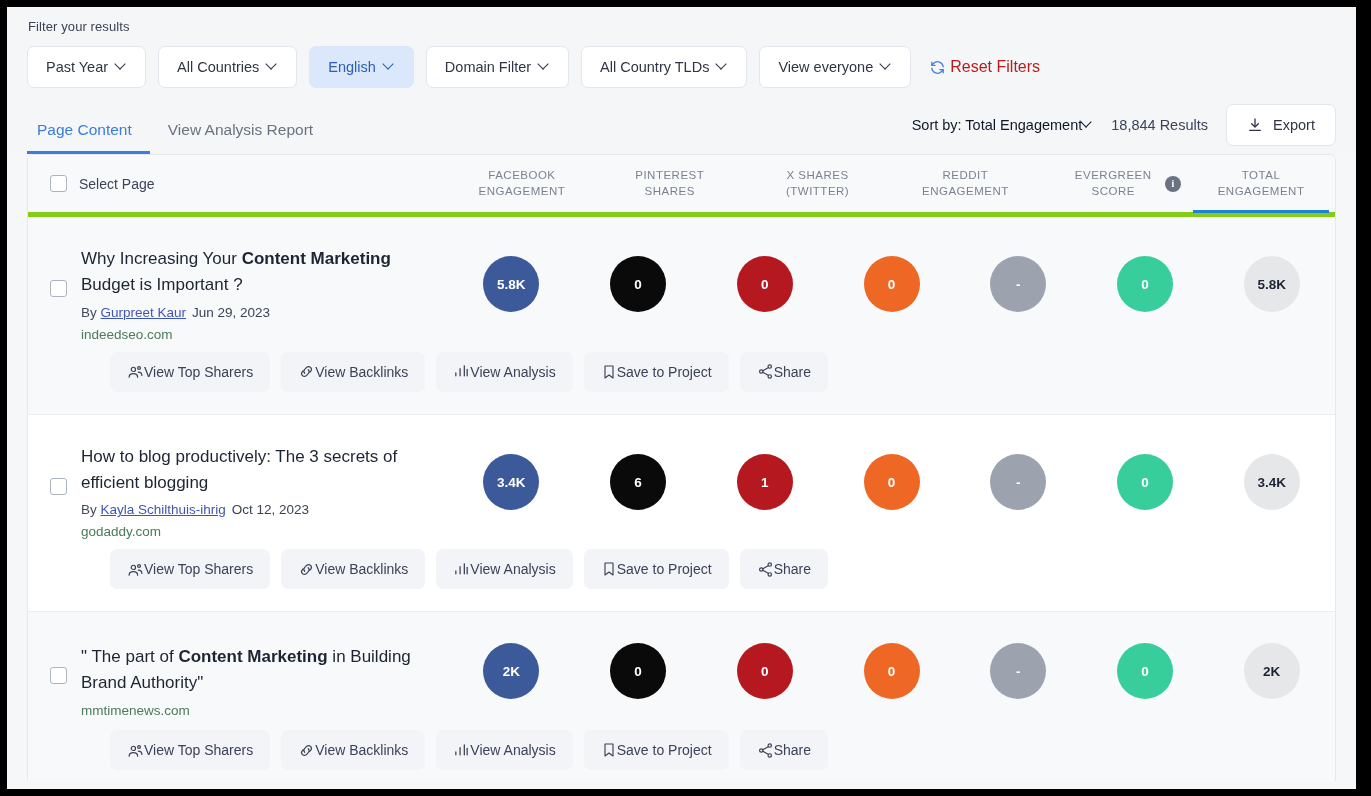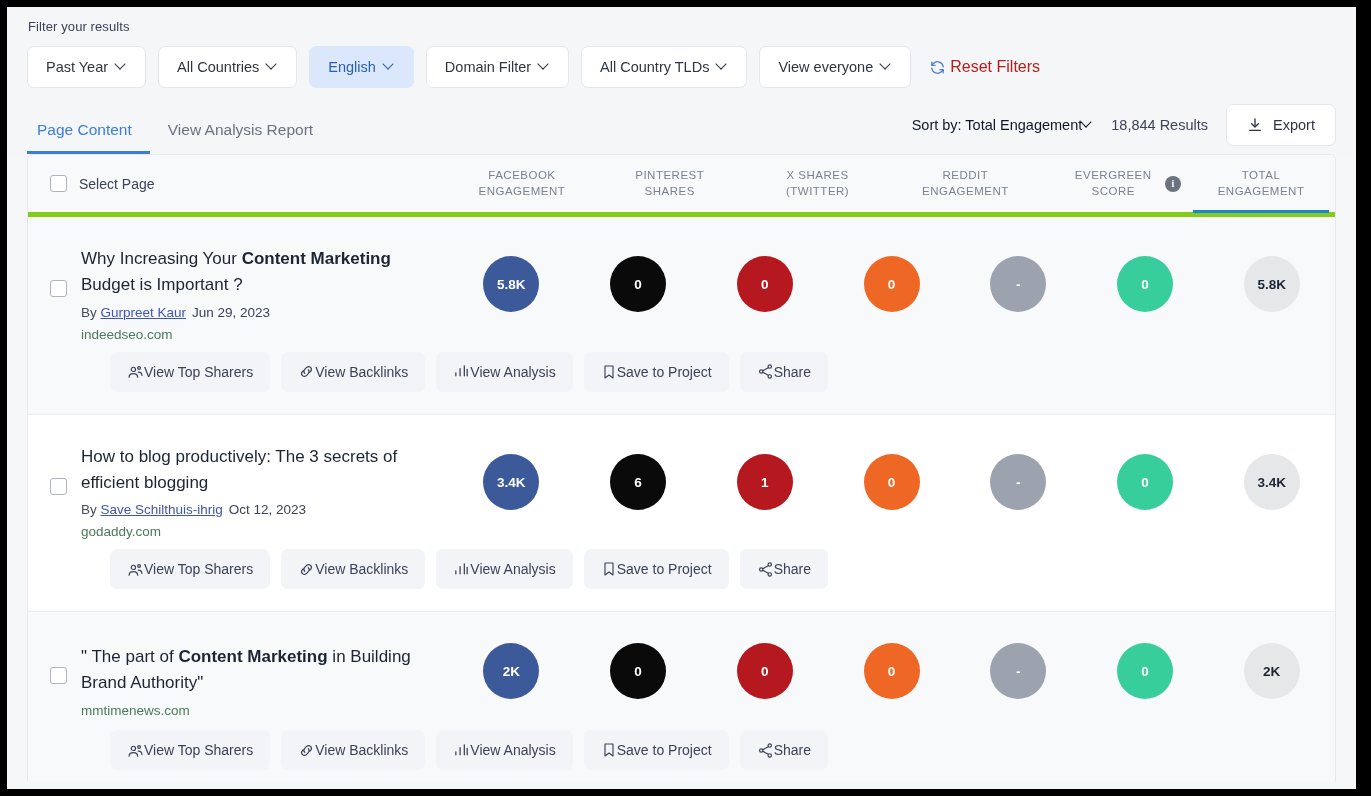--- a/index.html
+++ b/index.html
@@ -495,21 +495,21 @@
                 <span>Share</span>
               </button>
             </div>
           </div>
           <div class="row">
             <div class="row-main">
               <div class="cell-title">
                 <span class="cbox"></span>
                 <div class="title-wrap">
                   <div class="art-title">How to blog productively: The 3 secrets of efficient blogging</div>
-                  <div class="art-meta"><span>By </span><a href="#">Save Schilthuis-ihrig</a><span class="date">Oct 12, 2023</span></div>
+                  <div class="art-meta"><span>By </span><a href="#">Kayla Schilthuis-ihrig</a><span class="date">Oct 12, 2023</span></div>
                   <div class="art-domain">godaddy.com</div>
                 </div>
               </div>
               <div class="cell-metric">
                 <div class="bubble facebook">3.4K</div>
               </div>
               <div class="cell-metric">
                 <div class="bubble x">6</div>
               </div>
               <div class="cell-metric">

